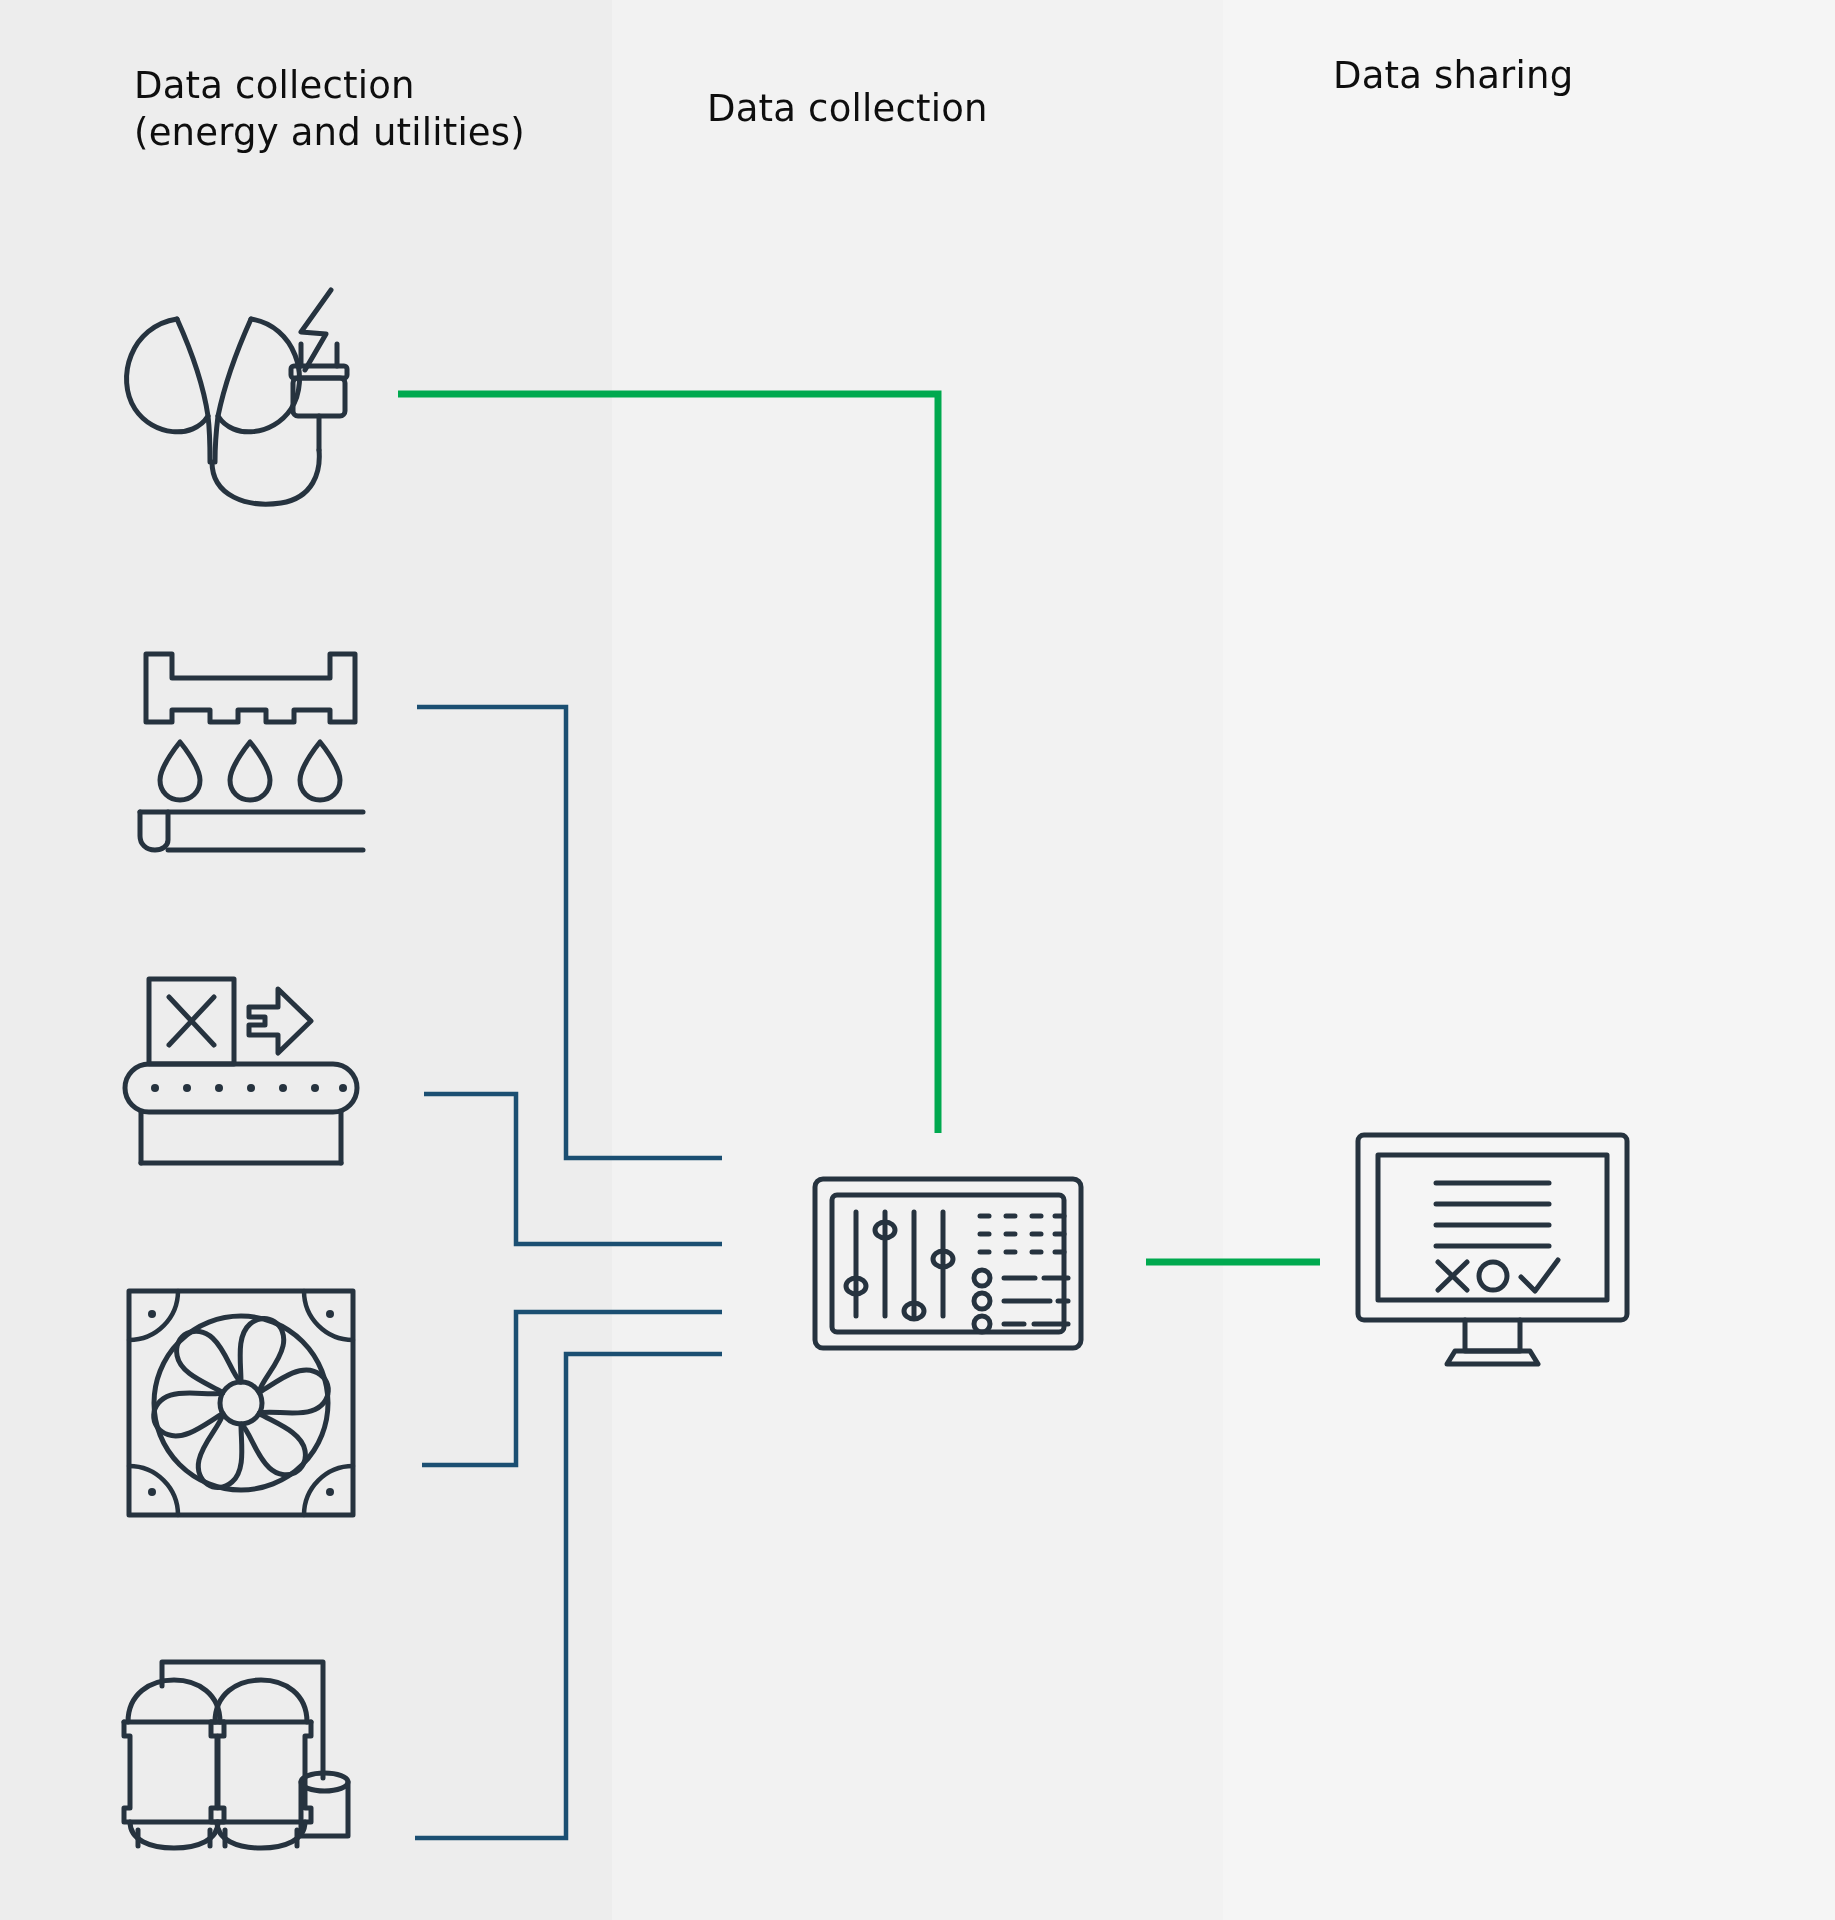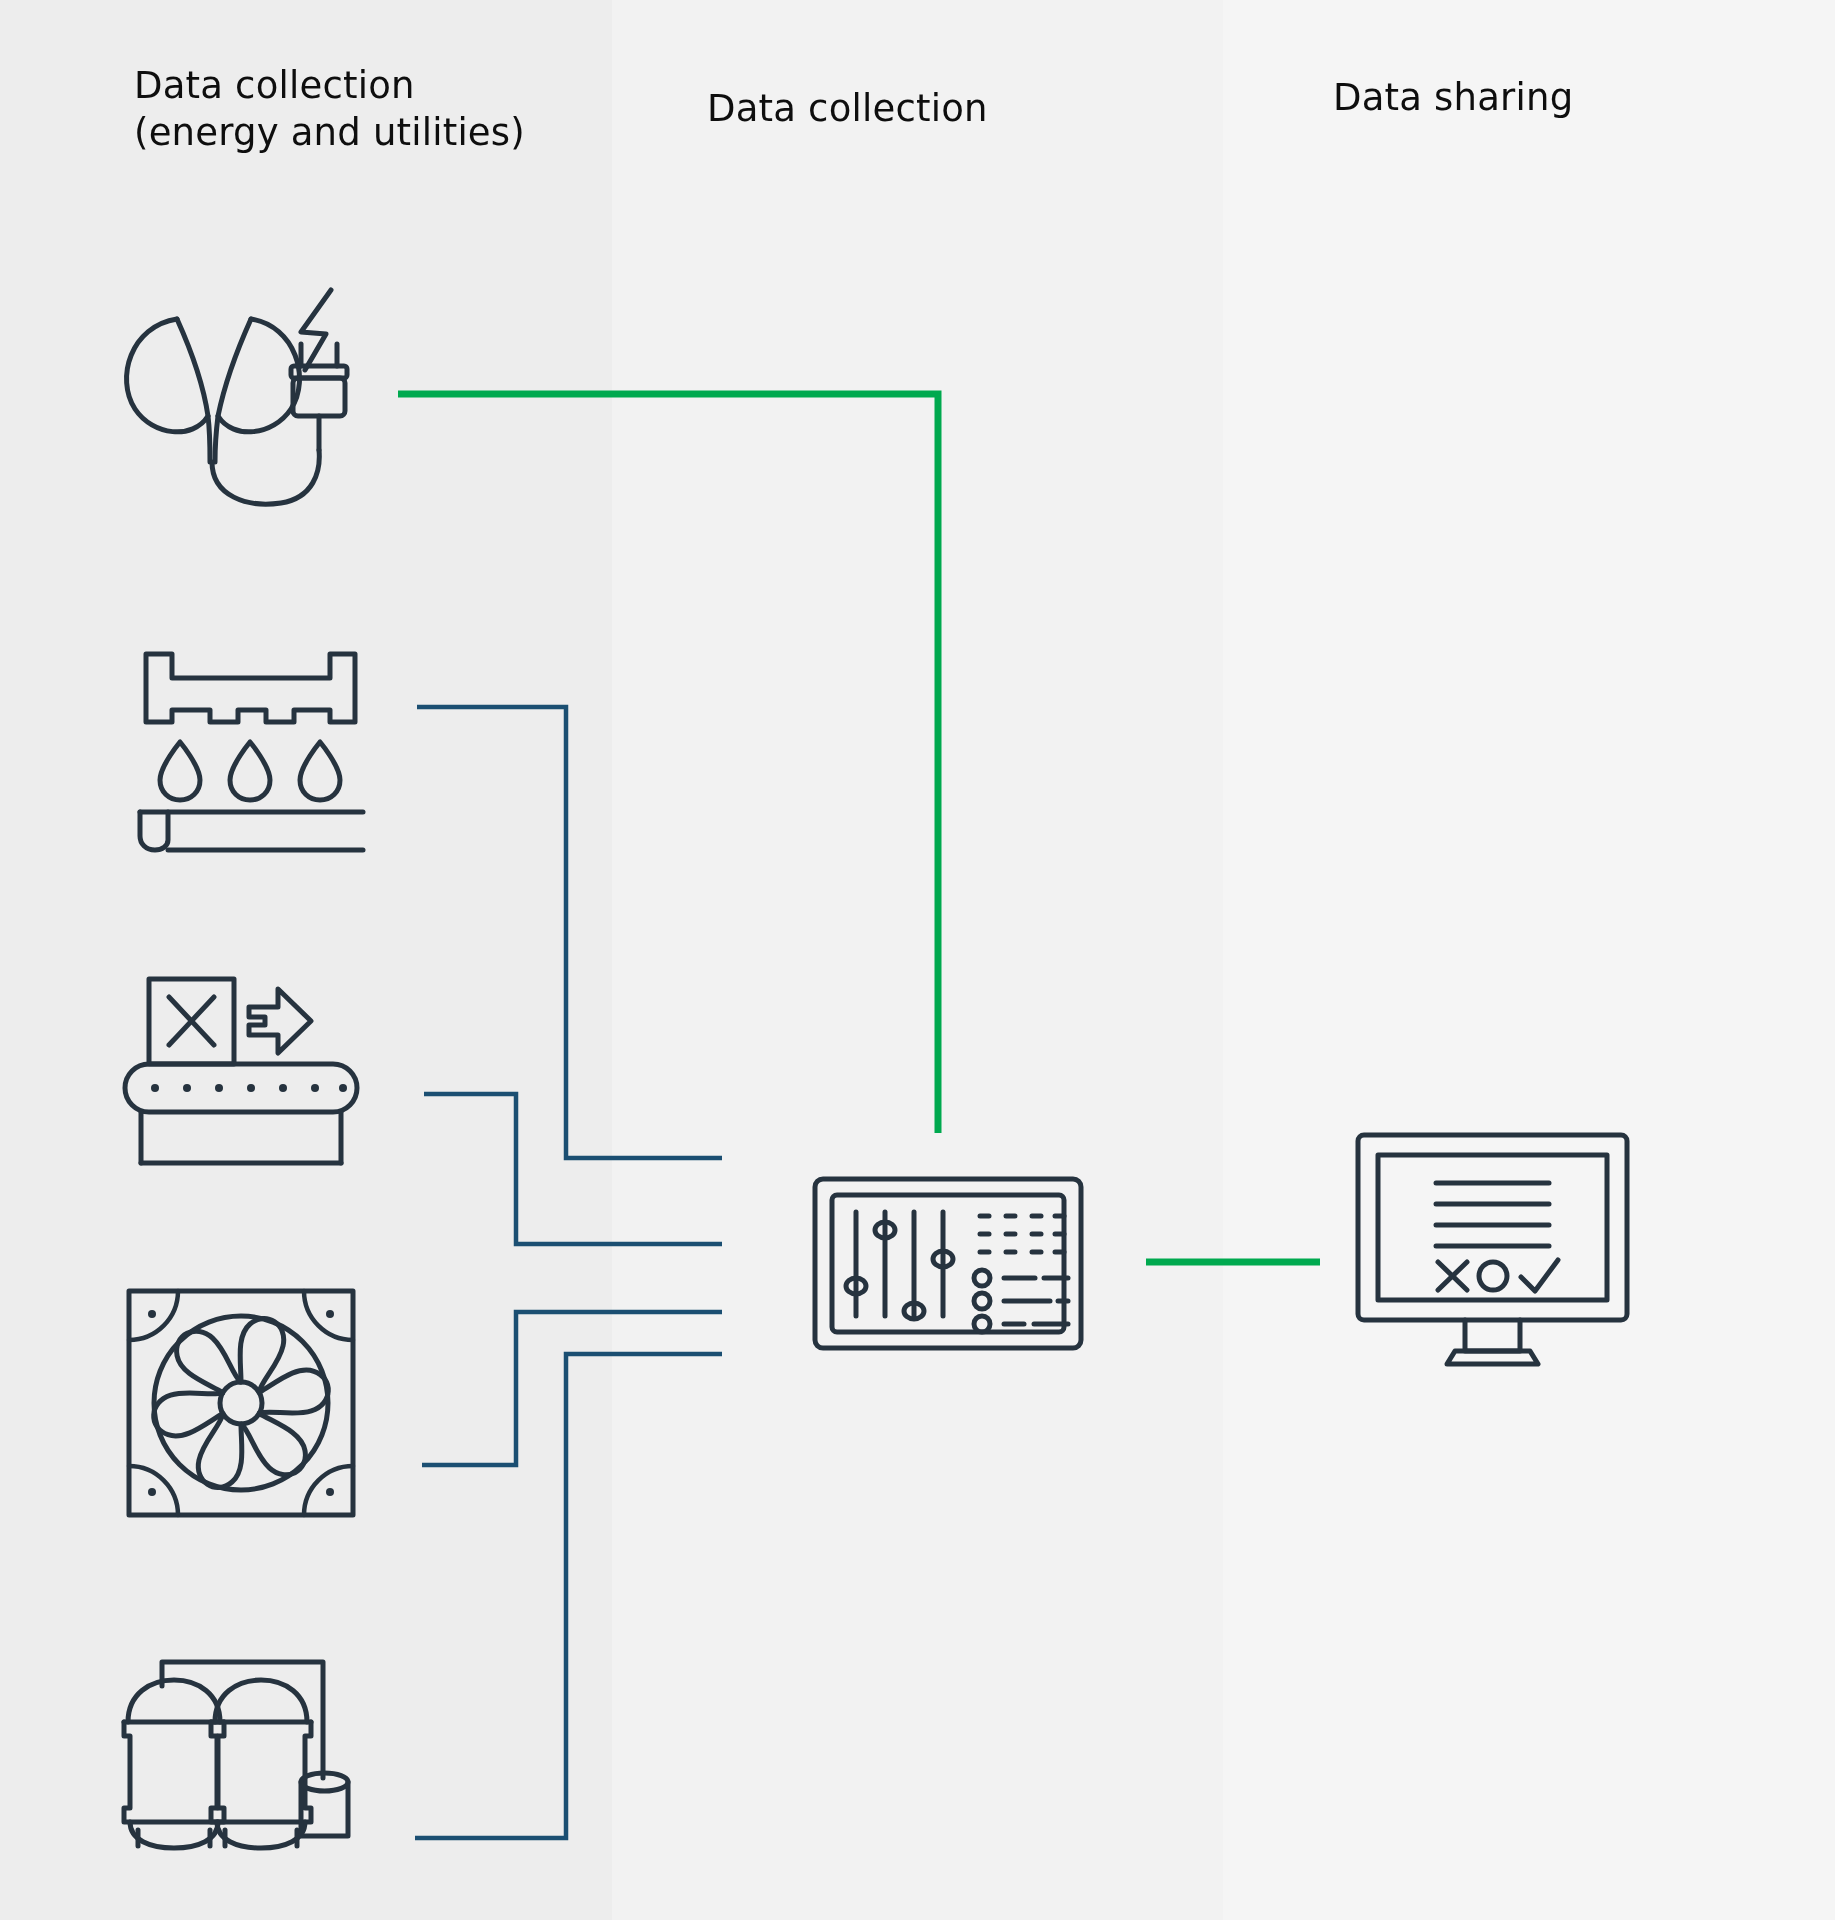--- a/index.html
+++ b/index.html
@@ -30,21 +30,21 @@
     position: absolute;
     color: #0e0e0e;
     font-size: 37px;
     line-height: 1.28;
     letter-spacing: 0.2px;
     white-space: pre-line;
     font-weight: 400;
   }
   #label-collection { left: 134px;  top: 62px;  }
   #label-processing { left: 707px;  top: 85px;  }
-  #label-sharing    { left: 1333px; top: 74px; text-align: right;  }
+  #label-sharing    { left: 1333px; top: 52px; text-align: right;  }
 
   
   .layer {
     position: absolute;
     left: 0; top: 0;
     width: 1835px;
     height: 1920px;
     overflow: visible;
   }
   .icon-svg { position: absolute; overflow: visible; }

